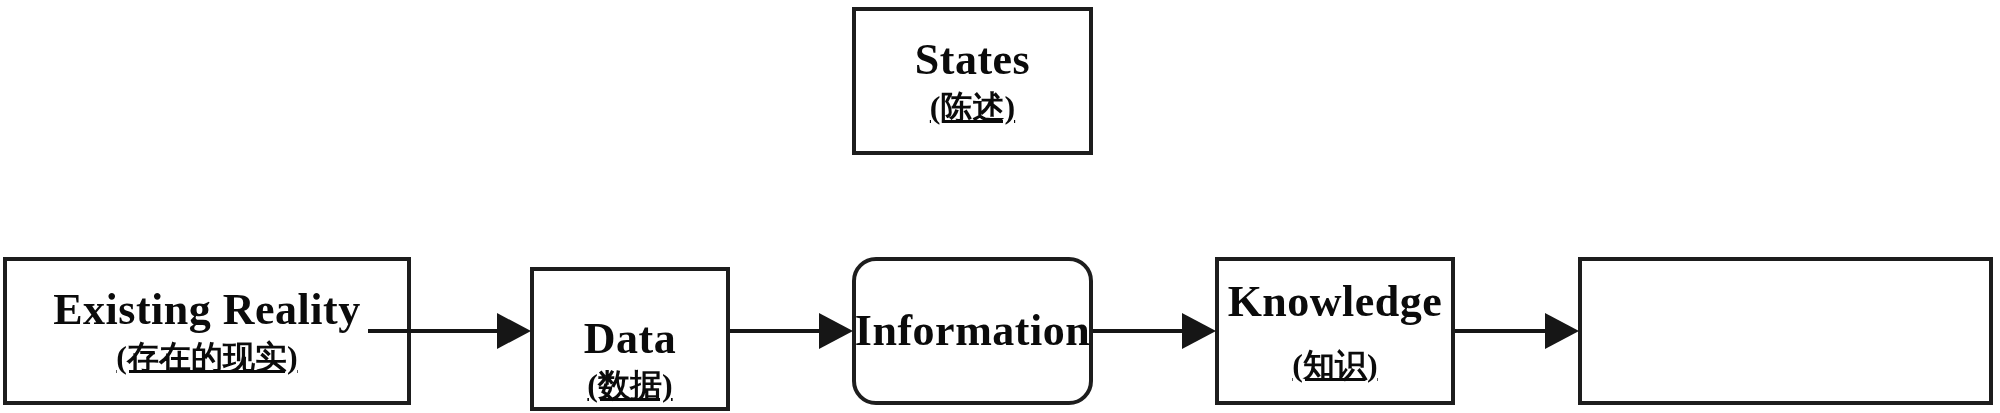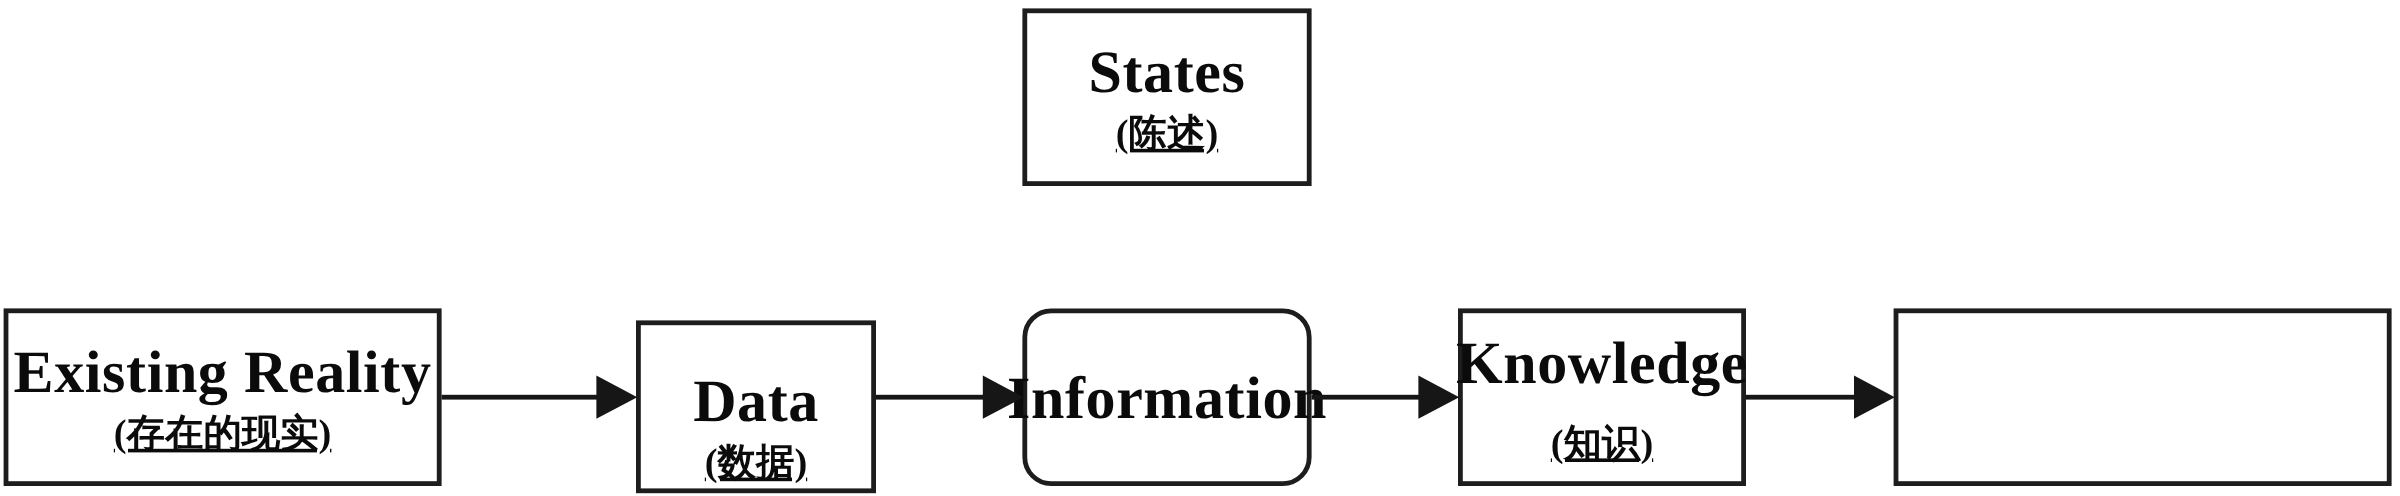--- a/index.html
+++ b/index.html
@@ -19,21 +19,21 @@
     border: 4px solid #1d1d1d;
     background: #ffffff;
     display: flex;
     flex-direction: column;
     align-items: center;
     justify-content: center;
     text-align: center;
     color: #0b0b0b;
   }
   .node .en {
-    font-size: 50px;
+    font-size: 44px;
     line-height: 1.22;
     font-weight: 700;
     letter-spacing: 0.5px;
     white-space: nowrap;
   }
   .node .zh {
     font-size: 32px;
     line-height: 1.3;
     font-weight: 700;
     white-space: nowrap;
@@ -66,21 +66,21 @@
 </head>
 <body>
 
 <div class="canvas">
 
   <div class="node" style="left:852px; top:7px; width:241px; height:148px;">
     <div class="en">States</div>
     <div class="zh">(陈述)</div>
   </div>
 
-  <div class="node" style="left:3px; top:257px; width:365px; height:148px;">
+  <div class="node" style="left:3px; top:257px; width:408px; height:148px;">
     <div class="en">Existing Reality</div>
     <div class="zh">(存在的现实)</div>
   </div>
 
   <div class="node" style="left:530px; top:267px; width:200px; height:144px;justify-content:flex-end;">
     <div class="en">Data</div>
     <div class="zh">(数据)</div>
   </div>
 
   <div class="node" style="left:852px; top:257px; width:241px; height:148px;border-radius:24px;">

